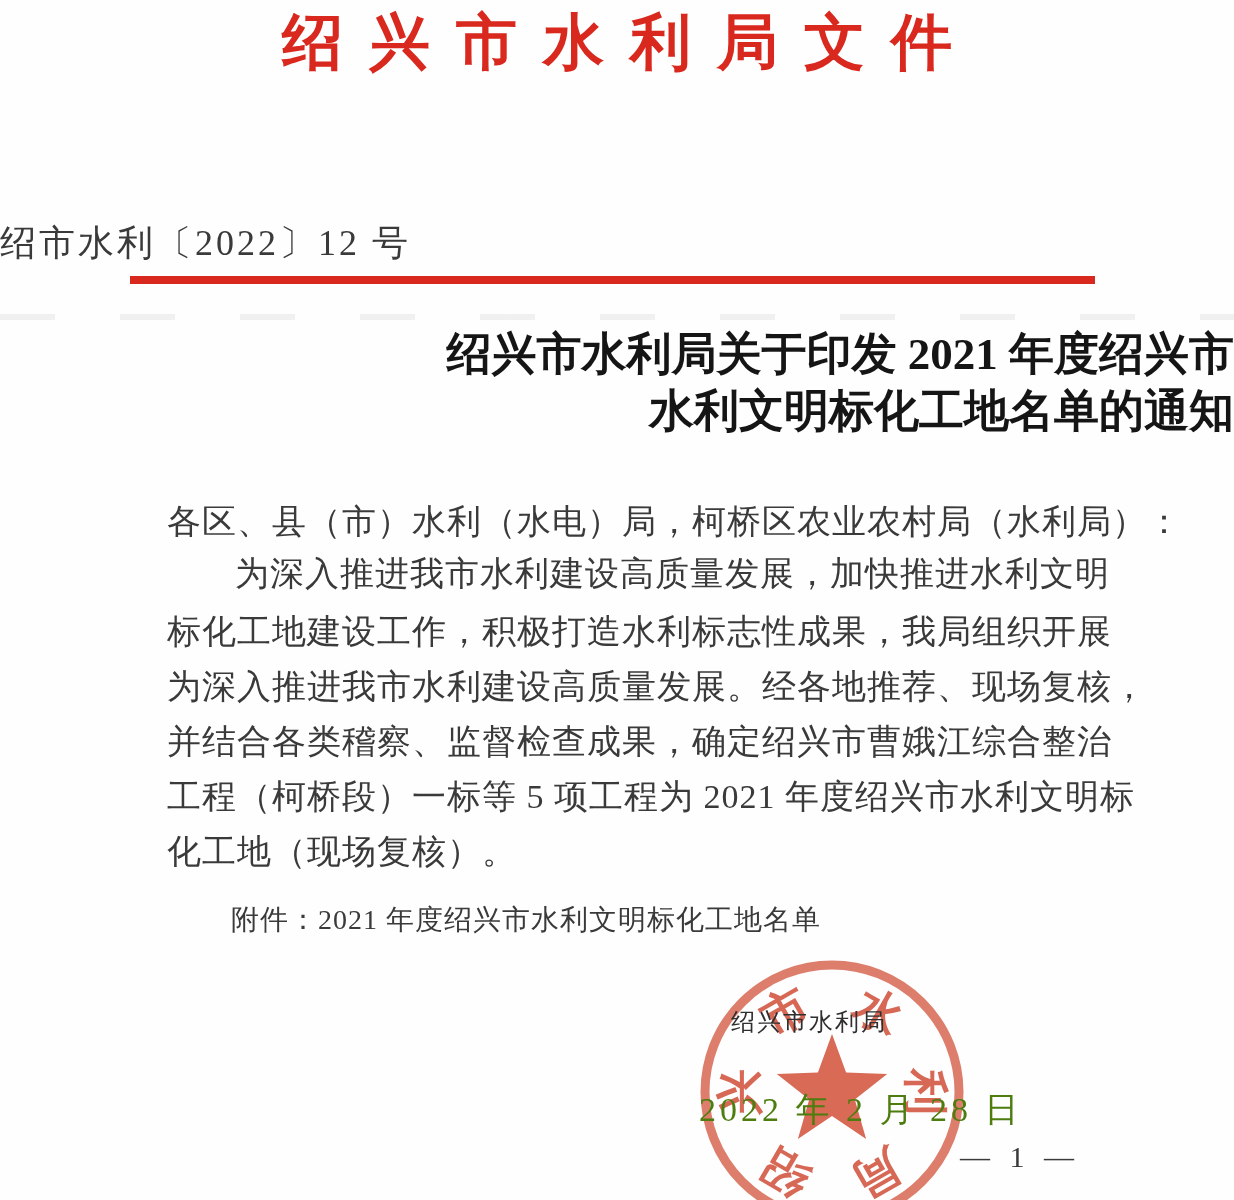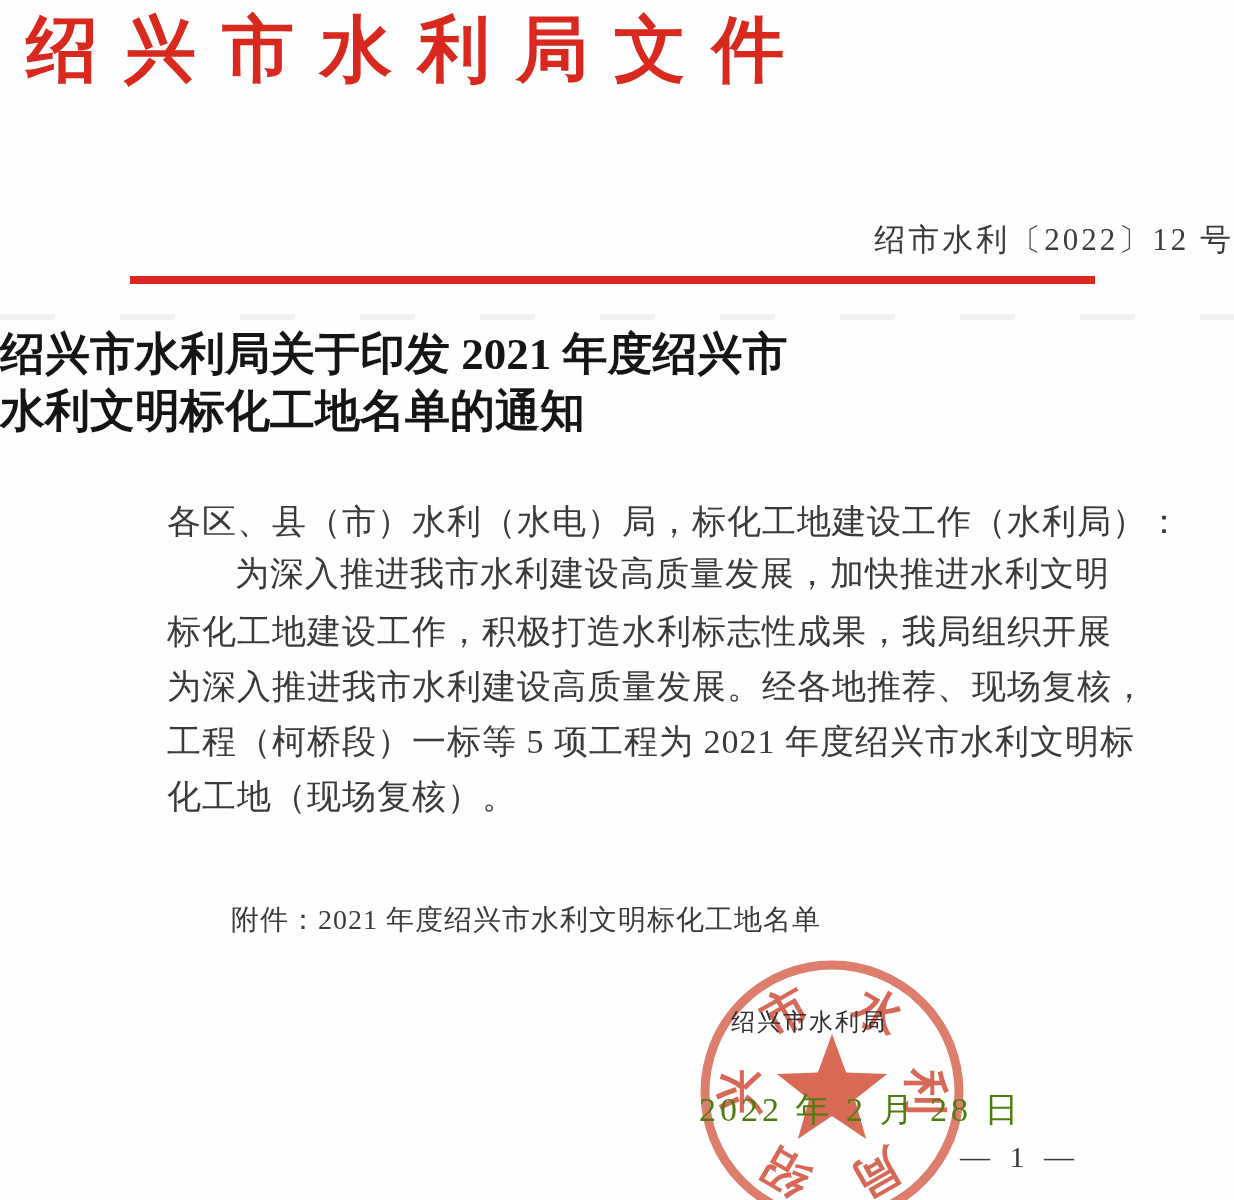--- a/index.html
+++ b/index.html
@@ -9,54 +9,54 @@
     width: 1234px;
     height: 1200px;
     margin: 0 auto;
     background: #fefefe;
     overflow: hidden;
     font-family: "Liberation Serif", "DejaVu Serif", serif;
   }
   .header-title {
     position: absolute;
     top: 2px; left: 0; width: 100%;
-    text-align: left;
-    font-size: 72px;
+    text-align: center;
+    font-size: 61px;
     font-weight: bold;
     color: #d9281e;
     letter-spacing: 26px;
     text-indent: 26px;
     white-space: nowrap;
   }
   .doc-number {
     position: absolute;
     top: 219px; left: 0; width: 100%;
-    text-align: right;
-    font-size: 31px;
+    text-align: left;
+    font-size: 36px;
     color: #3a3a3a;
     letter-spacing: 3px;
   }
   .red-rule {
     position: absolute;
     top: 276px; left: 130px; right: 139px;
     height: 8px;
     background: #d9281e;
   }
   .scan-artifact {
     position: absolute;
     top: 314px; left: 0; width: 100%; height: 6px;
     background: repeating-linear-gradient(90deg,
       rgba(150,150,150,0.22) 0px, rgba(150,150,150,0.22) 55px,
       rgba(150,150,150,0.0) 55px, rgba(150,150,150,0.0) 120px);
     opacity: 0.6;
   }
   .doc-title {
     position: absolute;
     top: 326px; left: 0; width: 100%;
-    text-align: left;
+    text-align: right;
     font-size: 45px;
     font-weight: bold;
     color: #151515;
     line-height: 57px;
   }
   .body-block {
     position: absolute;
     top: 494px; left: 167px; right: 152px;
     font-size: 34px;
     color: #3a3a3a;
@@ -128,24 +128,25 @@
   <div class="red-rule"></div>
 
   <div class="scan-artifact"></div>
 
   <div class="doc-title">
     <div>绍兴市水利局关于印发 2021 年度绍兴市</div>
     <div>水利文明标化工地名单的通知</div>
   </div>
 
   <div class="body-block">
-    <div class="body-line">各区、县（市）水利（水电）局，标化工地建设工作（水利局）：</div>
+    <div class="body-line">各区、县（市）水利（水电）局，柯桥区农业农村局（水利局）：</div>
     <div class="body-line indent">为深入推进我市水利建设高质量发展，加快推进水利文明</div>
     <div class="body-line">标化工地建设工作，积极打造水利标志性成果，我局组织开展</div>
     <div class="body-line">为深入推进我市水利建设高质量发展。经各地推荐、现场复核，</div>
+    <div class="body-line">并结合各类稽察、监督检查成果，确定绍兴市曹娥江综合整治</div>
     <div class="body-line">工程（柯桥段）一标等 5 项工程为 2021 年度绍兴市水利文明标</div>
     <div class="body-line">化工地（现场复核）。</div>
   </div>
 
   <div class="attachment-line">附件：2021 年度绍兴市水利文明标化工地名单</div>
 
   <div class="seal">
     <svg viewBox="0 0 300 300" xmlns="http://www.w3.org/2000/svg">
       <circle cx="150" cy="150" r="127" fill="none" stroke="rgba(205,64,38,0.68)" stroke-width="9"></circle>
       <polygon points="150,92 164.1,130.6 205.2,132.1 172.8,157.4 184.1,196.9 150,174 115.9,196.9 127.2,157.4 94.8,132.1 135.9,130.6" fill="rgba(205,64,38,0.78)"></polygon>

